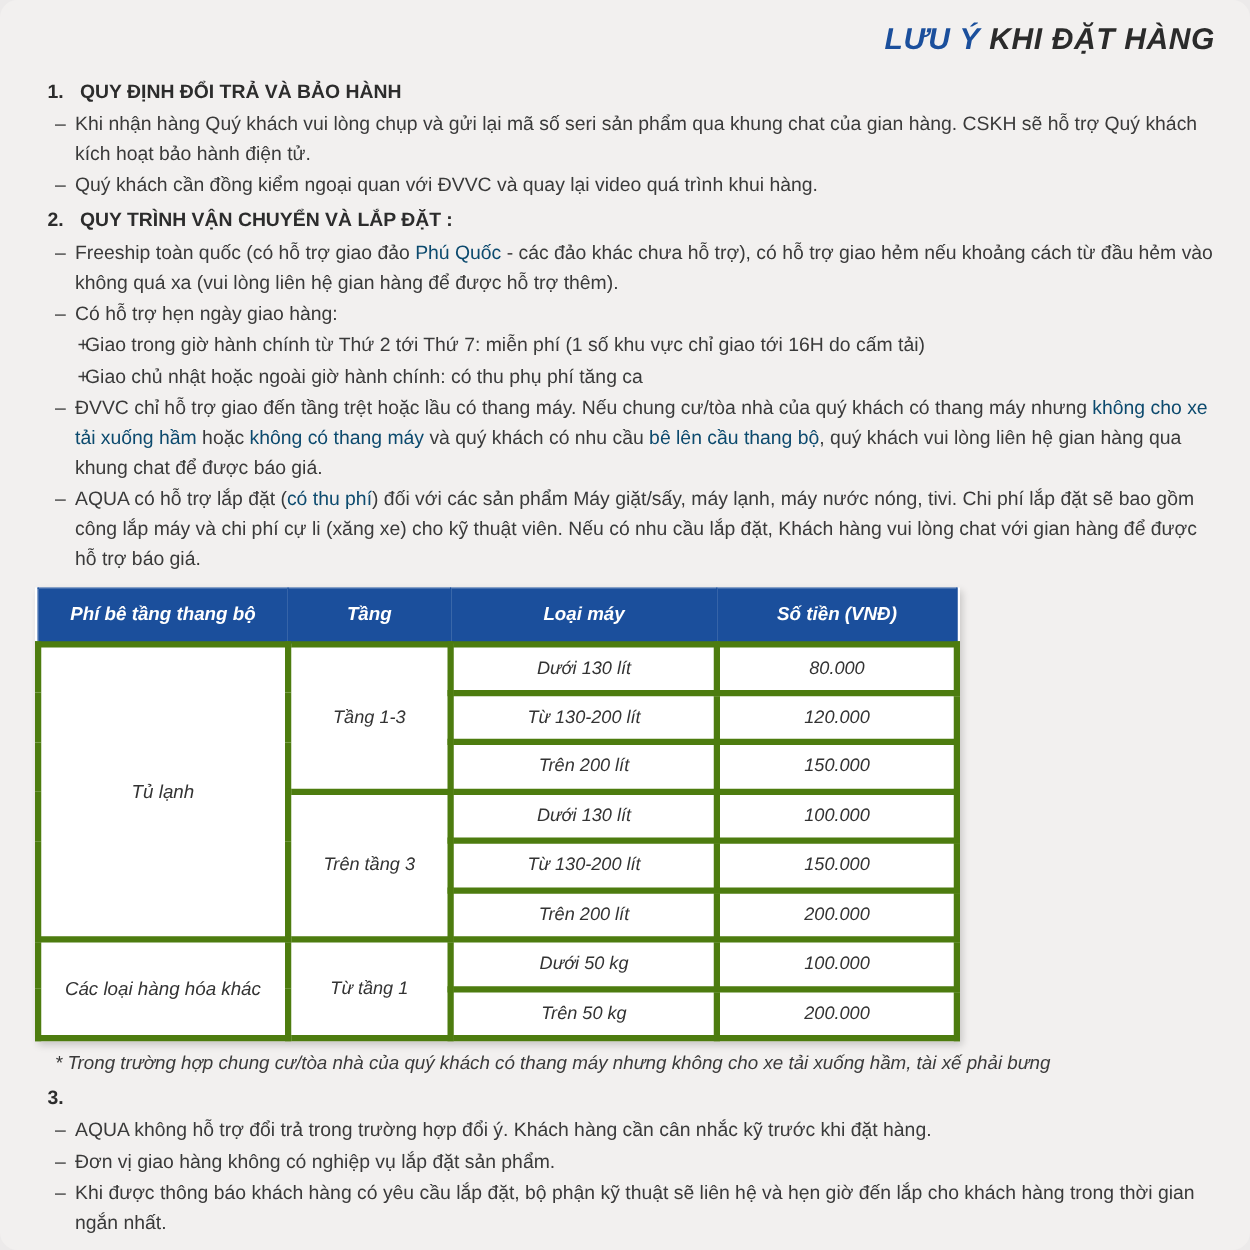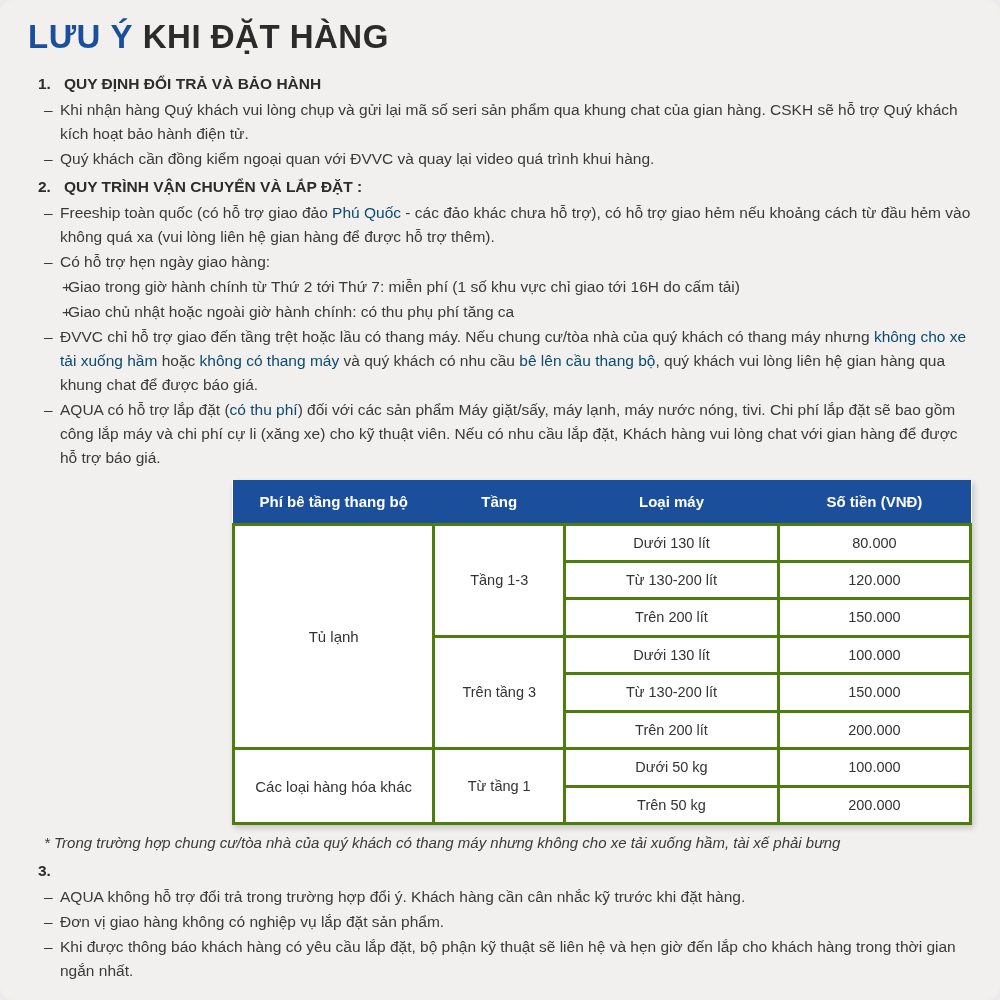--- a/index.html
+++ b/index.html
@@ -17,27 +17,28 @@
   .page {
     position: relative;
     width: 1000px;
     height: 1000px;
     box-sizing: border-box;
     background: #f2f0ef;
     border-radius: 14px;
     padding: 10px 28px 0 28px;
   }
   .title {
-    text-align: left;
-    font-size: 33px;
+    text-align: right;
+    font-size: 24px;
     font-weight: bold;
     letter-spacing: 0.5px;
     color: #2b2b2b;
     margin: 8px 0 16px 0;
     white-space: nowrap;
+    font-style: italic;
   }
   .title .accent {
     color: #1b4f9c;
   }
   .content {
     font-size: 15.5px;
     line-height: 1.55;
     color: #3a3a3a;
   }
   .num-head {
@@ -80,41 +81,42 @@
     flex: 0 0 40px;
     padding-left: 34px;
     box-sizing: border-box;
   }
   .plus-row .txt {
     flex: 1;
   }
   b { font-weight: normal; color: #0c4a6e; }
   .table-wrap {
     display: flex;
-    justify-content: flex-end;
+    justify-content: flex-start;
     margin: 10px 0 6px 0;
+    font-style: italic;
   }
   table.fee {
     border-collapse: collapse;
     width: 740px;
     font-size: 14.5px;
     color: #333;
     box-shadow: 2px 3px 6px rgba(0,0,0,0.18);
     background: #fff;
   }
   table.fee th {
     background: #1b4f9c;
     color: #ffffff;
     font-weight: bold;
     padding: 9px 6px;
     border: 1px solid #1b4f9c;
     font-size: 15px;
   }
   table.fee td {
-    border: 3px solid #4d7c0f;
+    border: 5px solid #4d7c0f;
     padding: 6px 6px;
     text-align: center;
     background: #ffffff;
   }
   td.rowlabel {
     font-size: 15px;
   }
   .note {
     font-style: italic;
     font-size: 15px;

